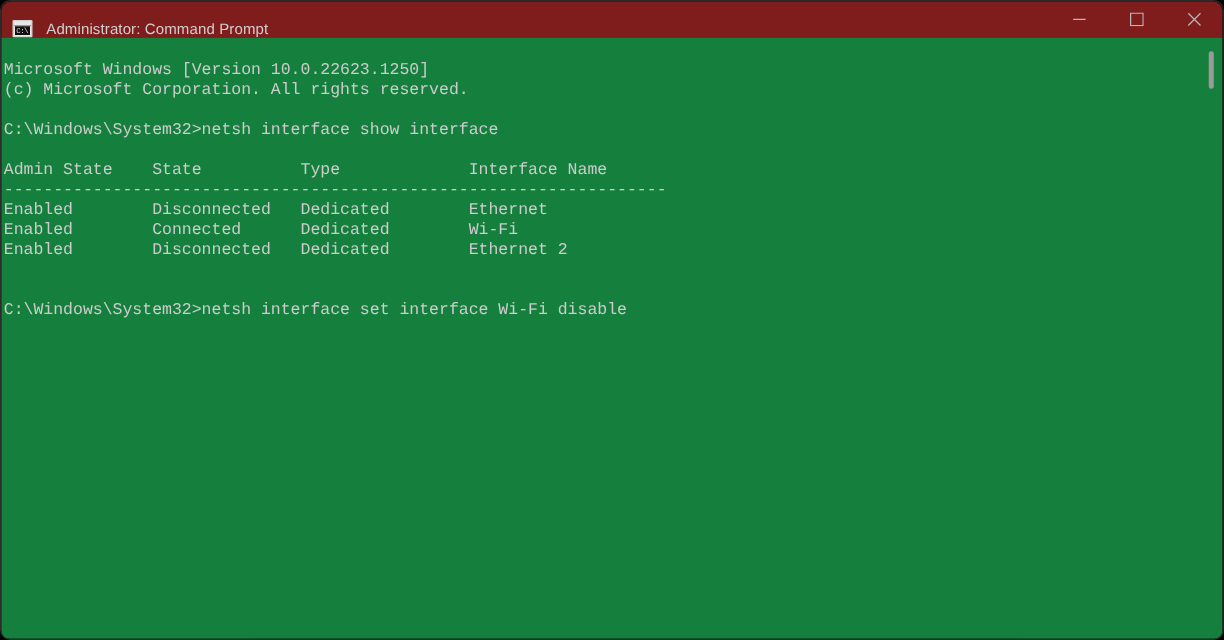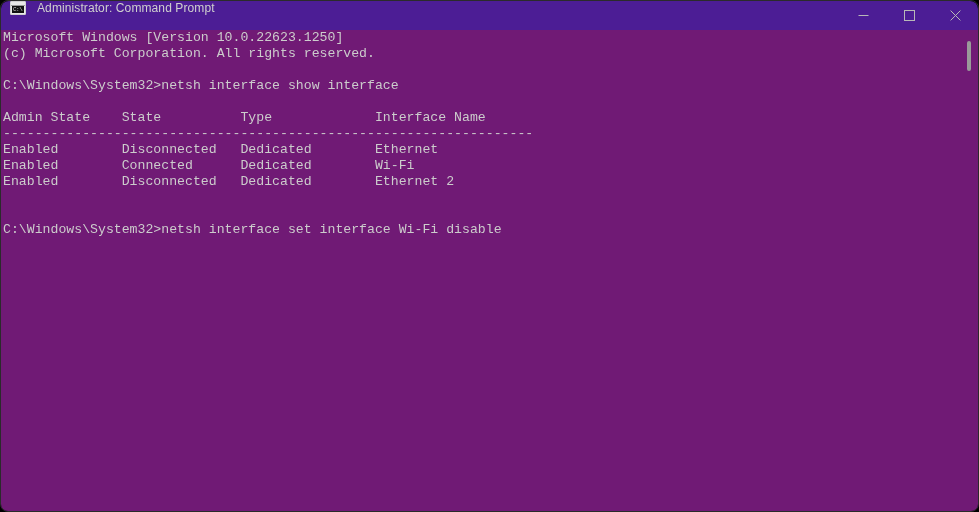--- a/index.html
+++ b/index.html
@@ -28,23 +28,23 @@
     border: 1px solid #2b2b2b;
   }
 
   
   #titlebar {
     position: absolute;
     left: 0;
     top: 0;
     right: 0;
     height: 29px;
-    background: #4c1d95;
+    background: #7f1d1d;
     display: flex;
-    align-items: flex-start;
+    align-items: flex-end;
     border-top-left-radius: 8px;
     border-top-right-radius: 8px;
   }
 
   .tb-icon {
     width: 16px;
     height: 14px;
     margin-left: 9px;
     background: #e8e8e8;
     border-radius: 1px;
@@ -99,22 +99,22 @@
   }
   .winbtn svg { display: block; }
 
   
   #terminal {
     position: absolute;
     left: 0;
     top: 29px;
     right: 0;
     bottom: 0;
-    background: #701a75;
-    padding-top: 0;
+    background: #15803d;
+    padding-top: 18px;
     overflow: hidden;
   }
 
   #console-text {
     margin: 0;
     padding: 0 0 0 2px;
     font-family: "Liberation Mono", "DejaVu Sans Mono", monospace;
     font-size: 13.2px;
     line-height: 16px;
     color: #cccccc;

